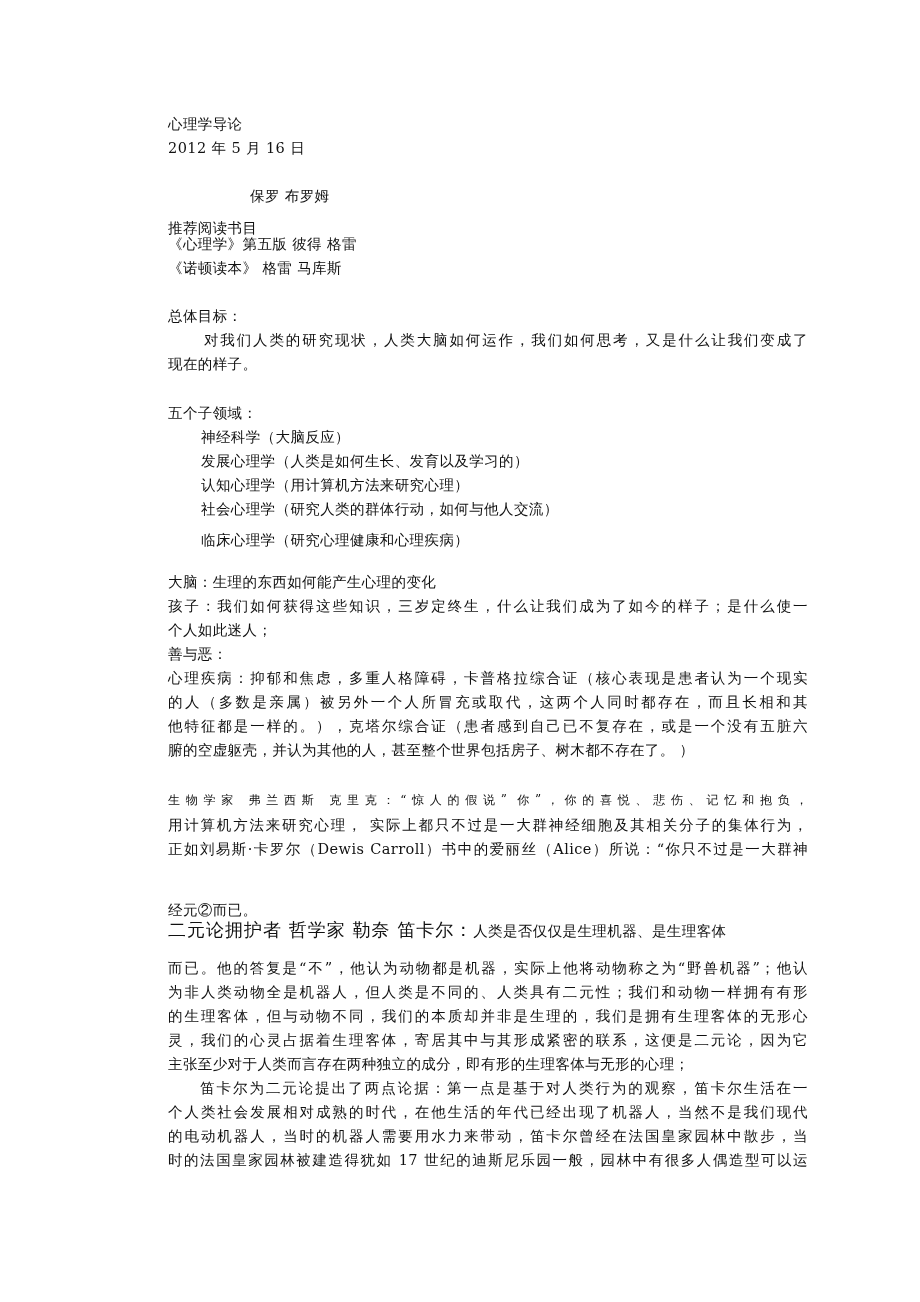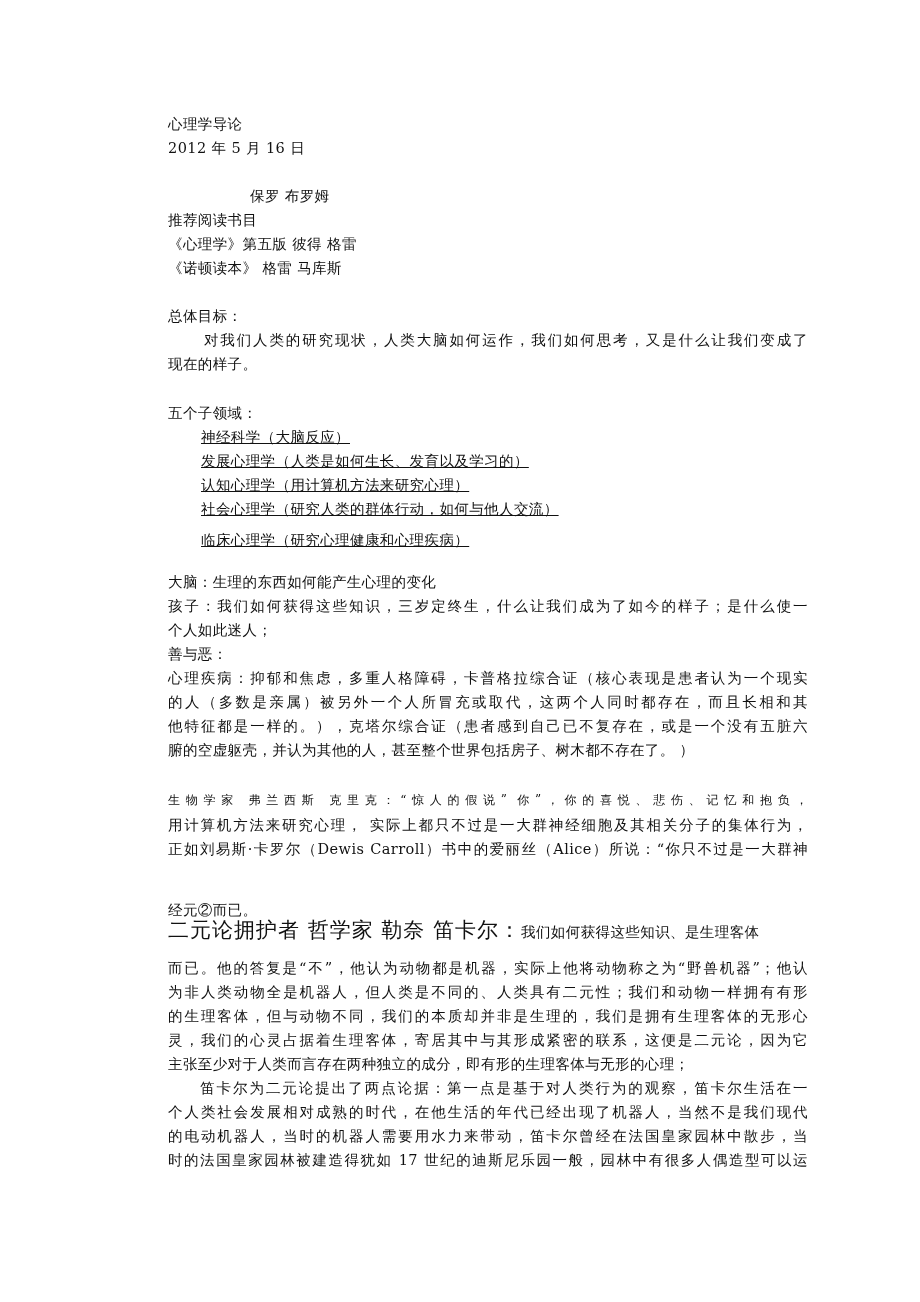--- a/index.html
+++ b/index.html
@@ -7,32 +7,32 @@
     width: 920px; height: 1302px; position: relative; overflow: hidden;
     font-family: "DejaVu Serif", "Liberation Serif", serif;
     color: #111111;
   }
   .page { position: absolute; left: 140px; top: 0; width: 640px; }
   .line {
     position: absolute; left: 0; white-space: nowrap;
     font-size: 14.5px; line-height: 20px; letter-spacing: 0.4px; margin-left: 28px;
   }
   .big { font-size: 12px; letter-spacing: 0.6px; }
-  .huge { font-size: 21px; letter-spacing: 1px; }
-  .indent1 { left: 33px; text-decoration: underline; }
+  .huge { font-size: 18px; letter-spacing: 1px; }
+  .indent1 { left: 33px; }
   .justify { width: 640px; text-align: justify; text-align-last: justify; }
 </style>
 </head>
 <body>
 
 <div class="page">
   <div class="line" style="top:114px">心理学导论</div>
   <div class="line" style="top:138px">2012 年 5 月 16 日</div>
   <div class="line" style="top:186px; left:82px">保罗  布罗姆</div>
-  <div class="line" style="top:210px">推荐阅读书目</div>
+  <div class="line" style="top:218px">推荐阅读书目</div>
   <div class="line" style="top:234px">《心理学》第五版    彼得  格雷</div>
   <div class="line" style="top:258px">《诺顿读本》  格雷    马库斯</div>
 
   <div class="line" style="top:306px">总体目标：</div>
   <div class="line justify" style="top:330px; left:36px; width:604px">对我们人类的研究现状，人类大脑如何运作，我们如何思考，又是什么让我们变成了</div>
   <div class="line" style="top:354px">现在的样子。</div>
 
   <div class="line" style="top:403px">五个子领域：</div>
   <div class="line indent1" style="top:427px">神经科学（大脑反应）</div>
   <div class="line indent1" style="top:451px">发展心理学（人类是如何生长、发育以及学习的）</div>
@@ -48,21 +48,21 @@
   <div class="line justify" style="top:692px">的人（多数是亲属）被另外一个人所冒充或取代，这两个人同时都存在，而且长相和其</div>
   <div class="line justify" style="top:716px">他特征都是一样的。），克塔尔综合证（患者感到自己已不复存在，或是一个没有五脏六</div>
   <div class="line" style="top:740px">腑的空虚躯壳，并认为其他的人，甚至整个世界包括房子、树木都不存在了。   ）</div>
 
   <div class="line big justify" style="top:790px">生物学家   弗兰西斯   克里克：“惊人的假说”   你”，你的喜悦、悲伤、记忆和抱负，</div>
   <div class="line justify" style="top:815px">用计算机方法来研究心理，  实际上都只不过是一大群神经细胞及其相关分子的集体行为，</div>
   <div class="line justify" style="top:839px">正如刘易斯·卡罗尔（Dewis Carroll）书中的爱丽丝（Alice）所说：“你只不过是一大群神</div>
   <div class="line" style="top:900px">经元②而已。</div>
 
   <div class="line" style="top:920px">
-    <span class="huge">二元论拥护者    哲学家  勒奈  笛卡尔：</span><span>我们如何获得这些知识、是生理客体</span>
+    <span class="huge">二元论拥护者    哲学家  勒奈  笛卡尔：</span><span>人类是否仅仅是生理机器、是生理客体</span>
   </div>
   <div class="line justify" style="top:958px">而已。他的答复是“不”，他认为动物都是机器，实际上他将动物称之为“野兽机器”；他认</div>
   <div class="line justify" style="top:982px">为非人类动物全是机器人，但人类是不同的、人类具有二元性；我们和动物一样拥有有形</div>
   <div class="line justify" style="top:1006px">的生理客体，但与动物不同，我们的本质却并非是生理的，我们是拥有生理客体的无形心</div>
   <div class="line justify" style="top:1030px">灵，我们的心灵占据着生理客体，寄居其中与其形成紧密的联系，这便是二元论，因为它</div>
   <div class="line" style="top:1054px">主张至少对于人类而言存在两种独立的成分，即有形的生理客体与无形的心理；</div>
   <div class="line justify" style="top:1078px; left:32px; width:608px">笛卡尔为二元论提出了两点论据：第一点是基于对人类行为的观察，笛卡尔生活在一</div>
   <div class="line justify" style="top:1102px">个人类社会发展相对成熟的时代，在他生活的年代已经出现了机器人，当然不是我们现代</div>
   <div class="line justify" style="top:1126px">的电动机器人，当时的机器人需要用水力来带动，笛卡尔曾经在法国皇家园林中散步，当</div>
   <div class="line justify" style="top:1150px">时的法国皇家园林被建造得犹如 17 世纪的迪斯尼乐园一般，园林中有很多人偶造型可以运</div>

